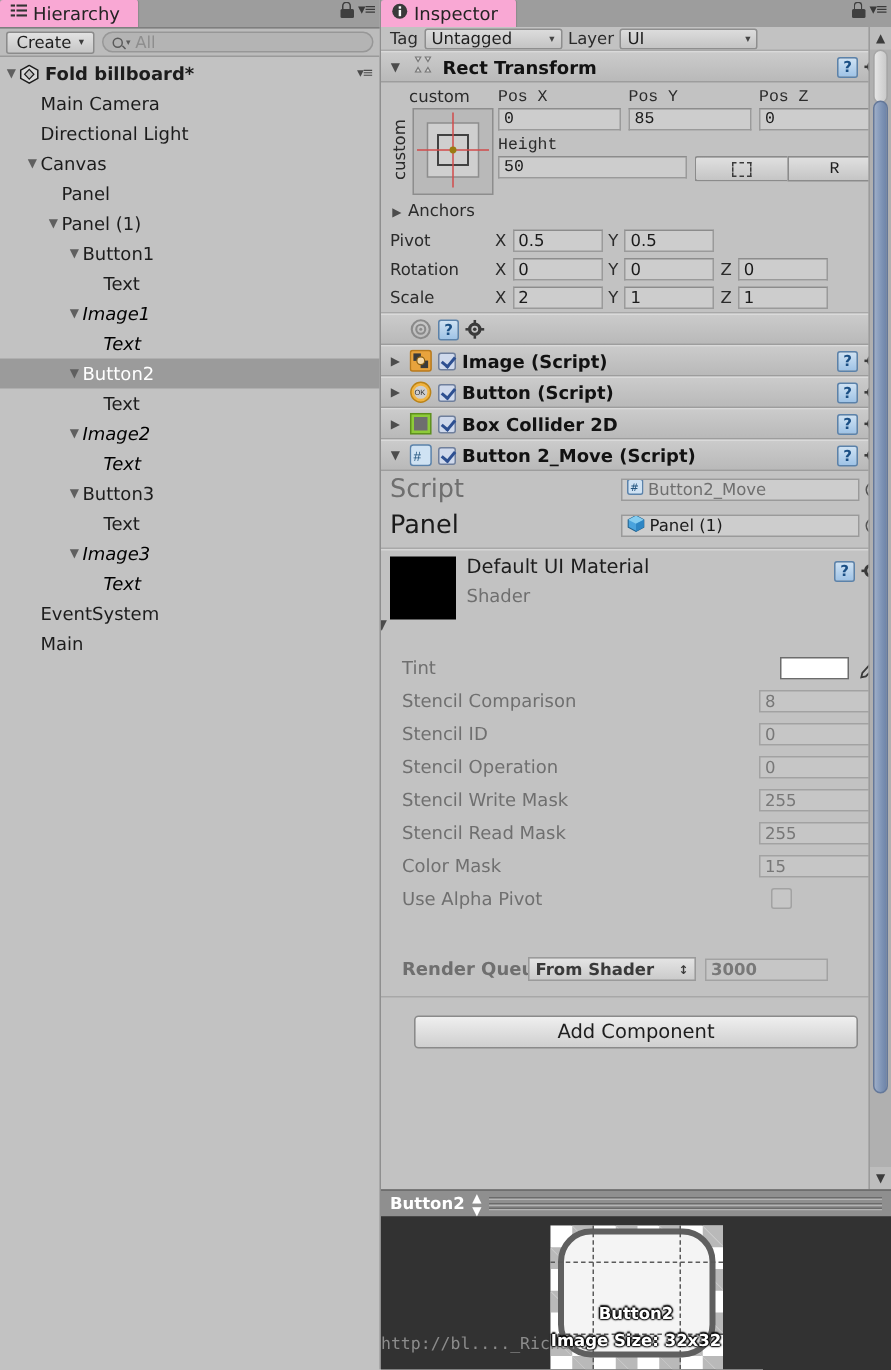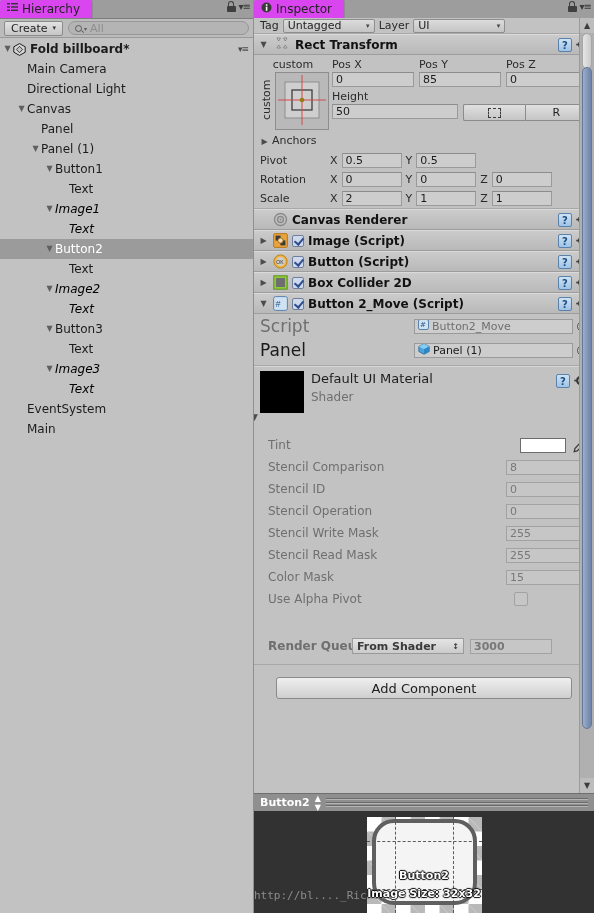--- a/index.html
+++ b/index.html
@@ -13,21 +13,21 @@
   .root{position:relative;width:594px;height:913px;}
 
   
   .hierarchy{position:absolute;left:0;top:0;width:254px;height:913px;background:#c2c2c2;
              border-right:1px solid #8f8f8f;box-sizing:border-box;}
   .inspector{position:absolute;left:254px;top:0;width:340px;height:913px;background:#c2c2c2;}
 
   
   .tabstrip{position:relative;height:18px;background:#9d9d9d;border-bottom:1px solid #7e7e7e;}
   .tab{position:absolute;left:0;top:0;height:18px;display:flex;align-items:center;gap:4px;
-       padding:0 12px 0 7px;background:#d946ef;border-right:1px solid #8d8d8d;
+       padding:0 12px 0 7px;background:#f9a8d4;border-right:1px solid #8d8d8d;
        border-top-left-radius:2px;border-top-right-radius:2px;box-sizing:border-box;}
   .tab-label{font-size:12px;color:#232323;}
   .tab-icons{position:absolute;right:3px;top:1px;display:flex;align-items:center;gap:3px;}
   .lock{width:9px;height:11px;position:relative;}
   .lock:before{content:"";position:absolute;left:0;bottom:0;width:9px;height:6px;background:#3f3f3f;border-radius:1px;}
   .lock:after{content:"";position:absolute;left:1.5px;top:0;width:6px;height:6px;
               border:1.5px solid #3f3f3f;border-bottom:none;border-radius:3px 3px 0 0;box-sizing:border-box;}
   .menu-ico{font-size:10px;color:#3a3a3a;letter-spacing:-1px;}
 
   
@@ -85,21 +85,21 @@
   .gear-ico{width:14px;height:14px;flex:none;position:relative;}
 
   
   .rt{padding:3px 6px 2px 6px;display:flex;gap:6px;}
   .anchor-col{width:66px;flex:none;}
   .anchor-top{text-align:center;font-size:11px;color:#2b2b2b;height:14px;}
   .anchor-wrap{display:flex;align-items:stretch;gap:2px;}
   .anchor-side{writing-mode:vertical-rl;transform:rotate(180deg);font-size:11px;color:#2b2b2b;
                text-align:center;height:56px;}
   .anchor-box{width:54px;height:56px;background:#b9b9b9;border:1px solid #8d8d8d;position:relative;}
-  .fields{flex:1;}
+  .fields{flex:1;font-family:Liberation Mono, monospace;}
   .frow{display:flex;gap:5px;margin-bottom:1px;}
   .fcol{flex:1;}
   .fcap{font-size:11px;color:#2b2b2b;height:14px;line-height:14px;}
   .finput{height:15px;background:#cdcdcd;border:1px solid #9a9a9a;border-top-color:#8c8c8c;
           font-size:11px;color:#1b1b1b;padding:0 3px;line-height:14px;box-sizing:border-box;
           overflow:hidden;white-space:nowrap;}
   .anchors-row{display:flex;align-items:center;gap:3px;padding:2px 6px 3px 6px;}
   .anchors-row .fold{font-size:8px;color:#4c4c4c;width:9px;text-align:center;}
   .xy-row{display:flex;align-items:center;gap:4px;padding:2px 6px;}
   .xy-name{width:66px;font-size:11px;color:#2b2b2b;flex:none;}
@@ -475,21 +475,20 @@
       <div class="sep"></div>
 
       <div id="component-rows">
           <div class="comp-head">
             <span class="fold"></span>
             <span style="width: 15px; height: 15px; flex: 0 0 auto; display: block;"><svg width="15" height="15" viewBox="0 0 15 15">
                 <circle cx="7.5" cy="7.5" r="6" fill="none" stroke="#8a8a8a" stroke-width="1.4"></circle>
                 <circle cx="7.5" cy="7.5" r="3" fill="none" stroke="#8a8a8a" stroke-width="1.4"></circle>
                 <circle cx="7.5" cy="7.5" r="1" fill="#8a8a8a"></circle>
               </svg></span>
-            <span class="comp-title">Canvas Renderer</span>
             <span class="help-ico">?</span>
             <span class="gear-ico"><svg width="14" height="14" viewBox="0 0 14 14">
                 <circle cx="6.5" cy="6.5" r="3.4" fill="none" stroke="#3a3a3a" stroke-width="2.2"></circle>
                 <circle cx="6.5" cy="6.5" r="1.2" fill="#3a3a3a"></circle>
                 <rect x="5.7" y="0.3" width="1.7" height="2.2" fill="#3a3a3a"></rect>
                 <rect x="5.7" y="10.6" width="1.7" height="2.2" fill="#3a3a3a"></rect>
                 <rect x="0.3" y="5.7" width="2.2" height="1.7" fill="#3a3a3a"></rect>
                 <rect x="10.6" y="5.7" width="2.2" height="1.7" fill="#3a3a3a"></rect>
               </svg></span>
           </div>

